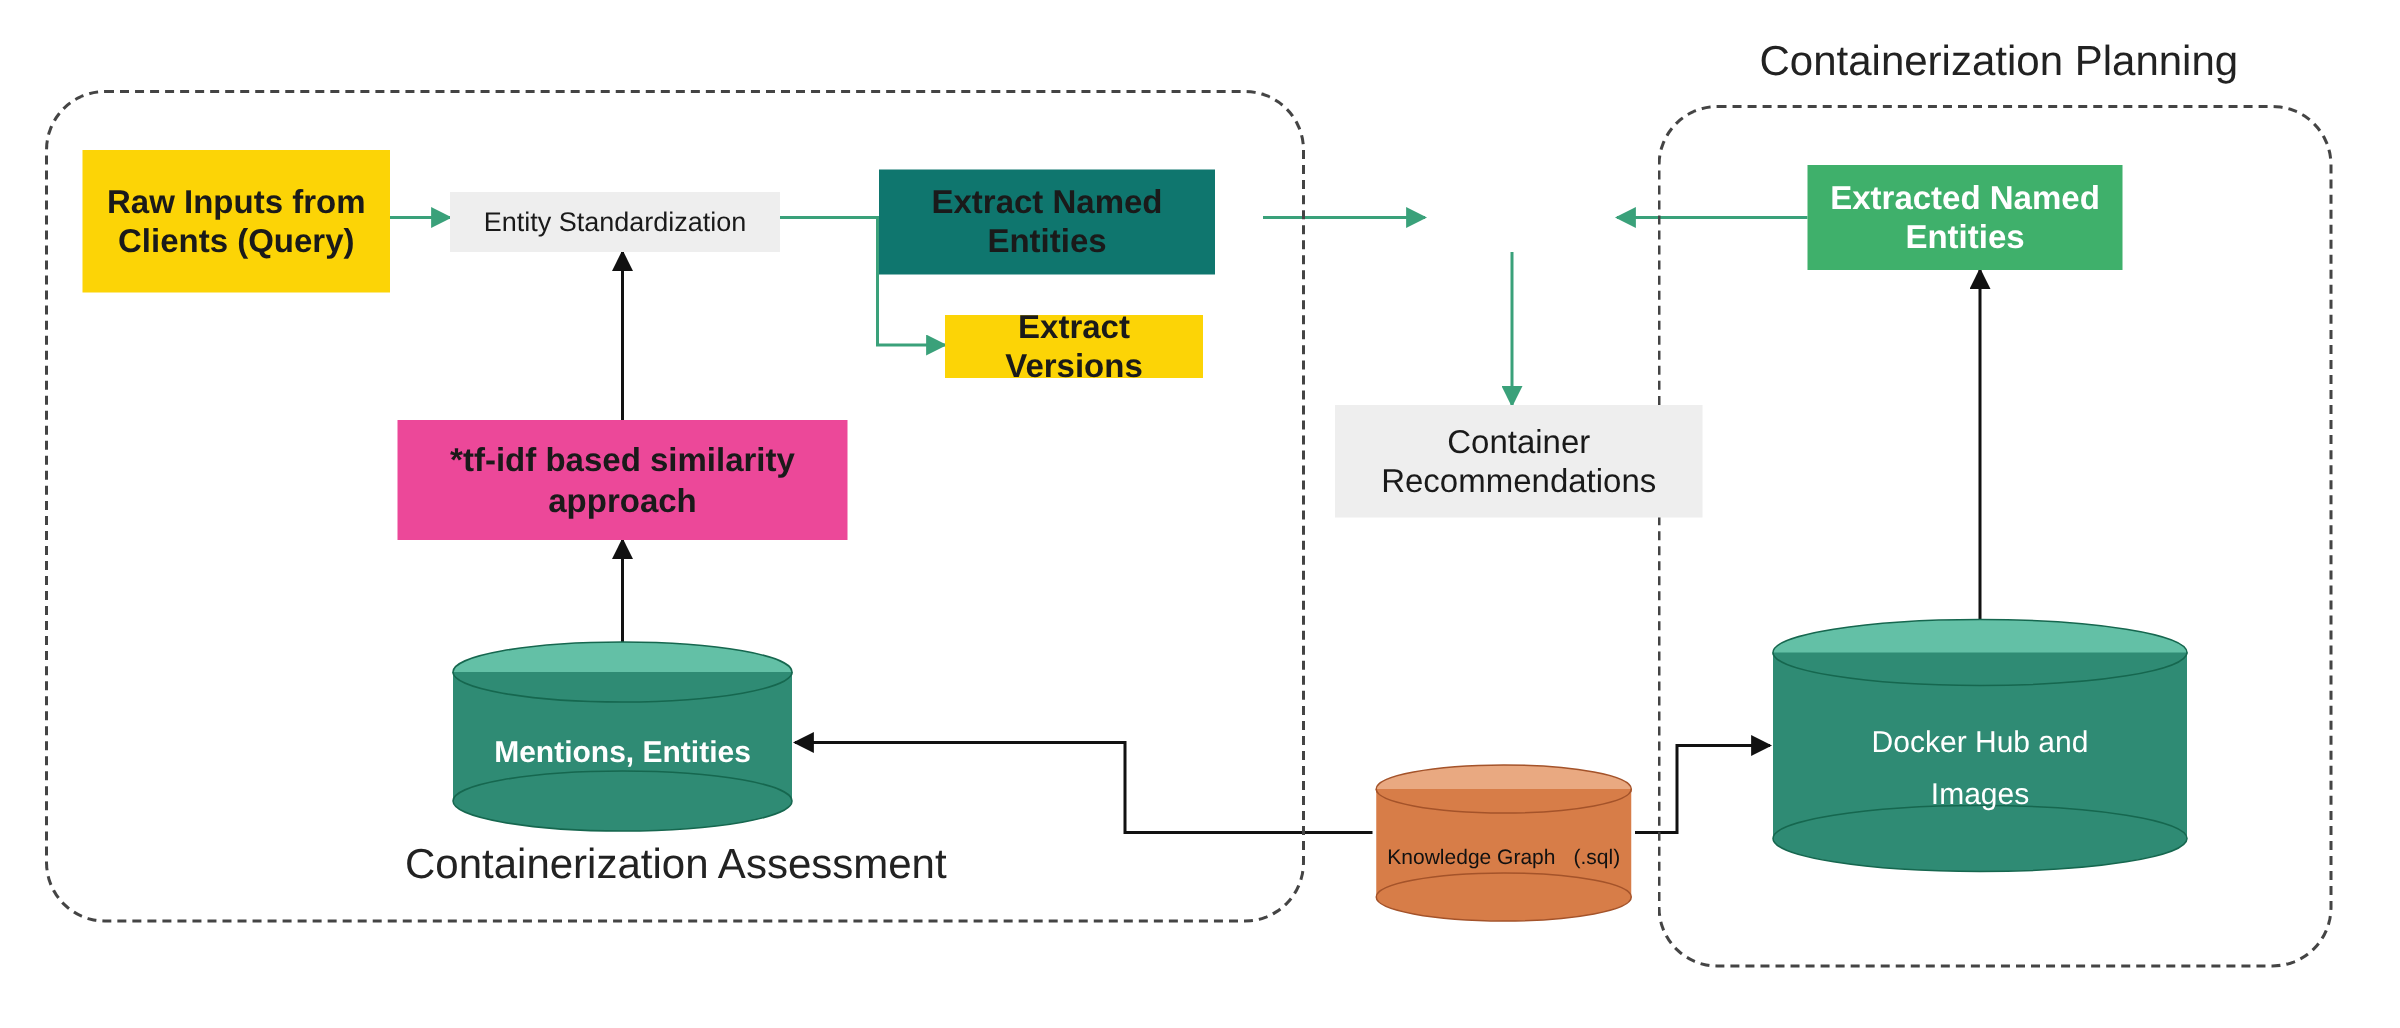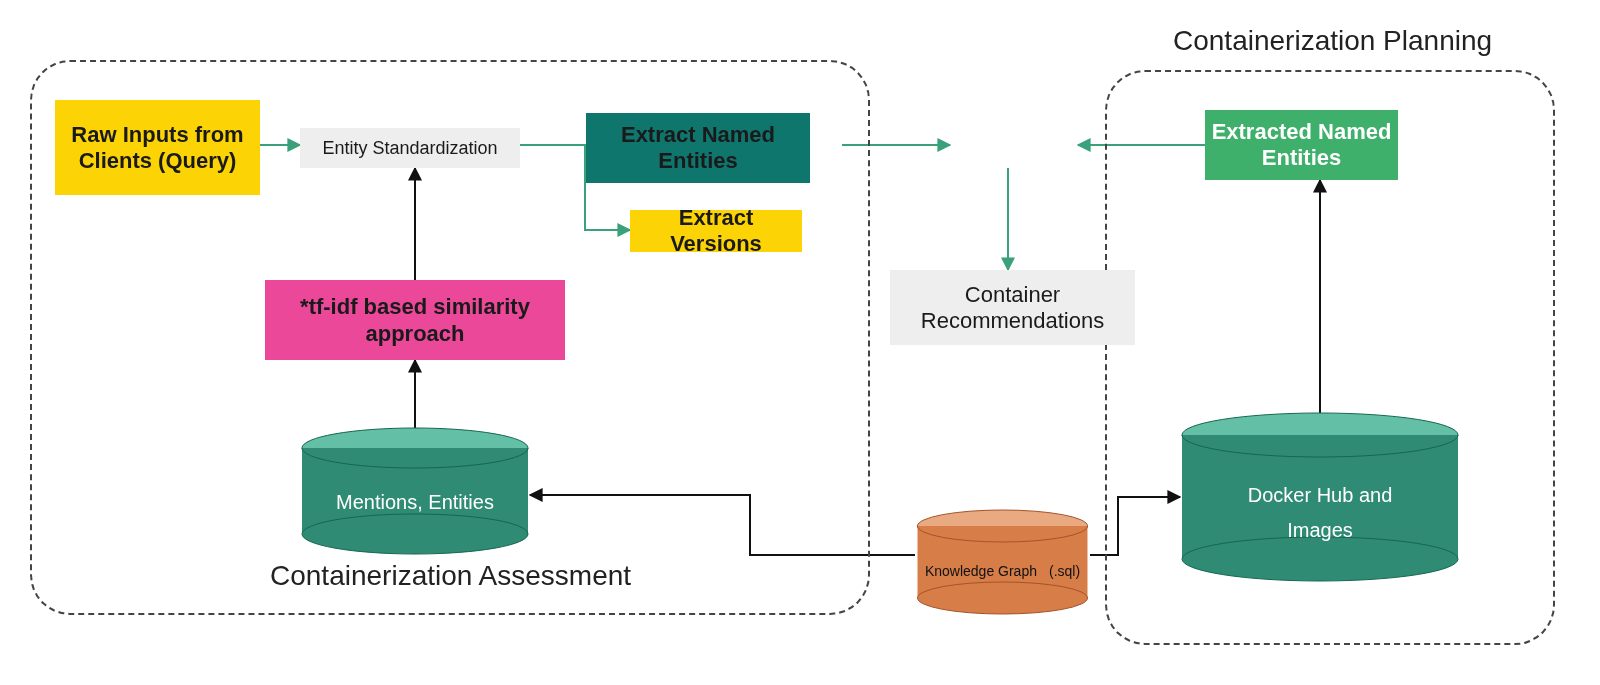--- a/index.html
+++ b/index.html
@@ -105,25 +105,25 @@
 
   <div class="node" style="left:265px; top:280px; width:300px; height:80px; background:#ec4899; font-size:22px; font-weight:bold; line-height:1.25;">
     <span>*tf-idf based similarity approach</span>
   </div>
 
 
   <div class="node" style="left:890px; top:270px; width:245px; height:75px; background:#eeeeee; font-size:22px;">
     <span>Container Recommendations</span>
   </div>
 
-  <div class="node" style="left:1205px; top:110px; width:193px; height:70px; background:#3fb06b; color:#fff; font-size:22px; font-weight:bold;">
+  <div class="node" style="left:1205px; top:110px; width:210px; height:70px; background:#3fb06b; color:#fff; font-size:22px; font-weight:bold;">
     <span>Extracted Named Entities</span>
   </div>
 
-  <div style="position:absolute; left:300px; top:438px; width:230px; height:108px;">
+  <div style="position:absolute; left:300px; top:438px; width:230px; height:108px;font-weight:bold;">
     <svg width="230" height="130" viewBox="0 0 230 130" style="position:absolute; top:-12px; left:0;">
       <ellipse cx="115" cy="22" rx="113" ry="20" fill="#63c0a6" stroke="#16674f" stroke-width="1"></ellipse>
       <rect x="2" y="22" width="226" height="86" fill="#2f8b74"></rect>
       <ellipse cx="115" cy="108" rx="113" ry="20" fill="#2f8b74" stroke="#16674f" stroke-width="1"></ellipse>
       <path d="M2 22 A113 20 0 0 0 228 22" fill="none" stroke="#16674f" stroke-width="1"></path>
     </svg>
     <div class="node" style="left:0; top:34px; width:230px; height:60px; color:#fff; font-size:20px;">
       <span>Mentions, Entities</span>
     </div>
   </div>

